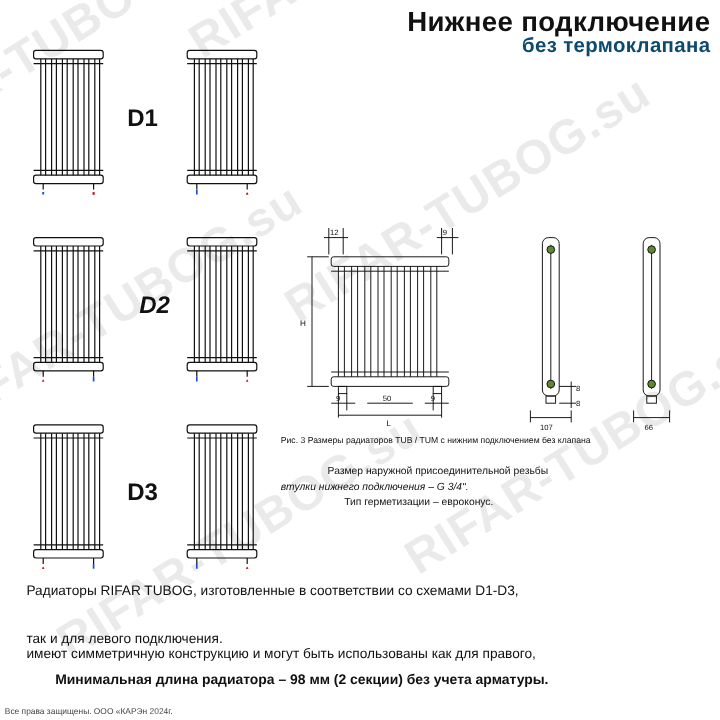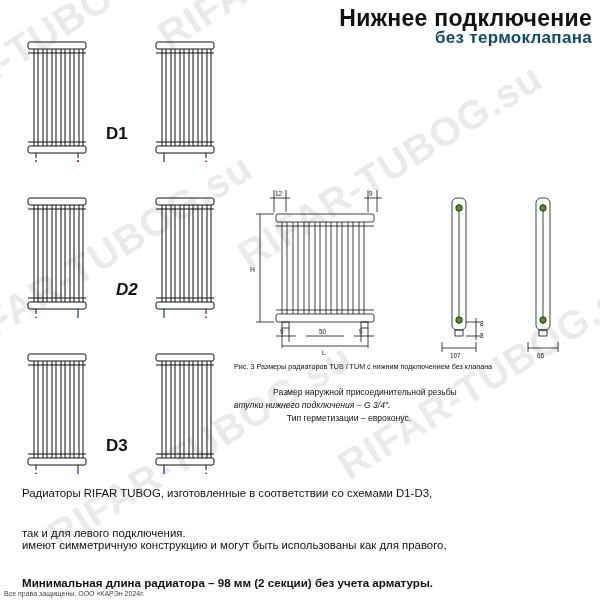--- a/index.html
+++ b/index.html
@@ -59,25 +59,24 @@
 
   
   .rad {
     position: absolute;
     z-index: 10;
   }
   .rad svg { display: block; }
 
   .dlabel {
     position: absolute;
-    font-size: 17px;
+    font-size: 20px;
     font-weight: bold;
     color: #111111;
     z-index: 11;
-    margin-top: 36px;
   }
 
   
   .cap {
     position: absolute;
     z-index: 12;
     font-size: 7.2px;
     color: #111111;
     line-height: 1.35;
   }
@@ -425,15 +424,15 @@
 
 <div class="cap" style="left:234px; top:362px; width:260px;">Рис. 3 Размеры радиаторов TUB / TUM с нижним подключением без клапана</div>
 
 <div class="note" style="left:234px; top:386px; width:230px;padding-left:39px;">Размер наружной присоединительной резьбы</div>
 <div class="note" style="left:234px; top:399px; width:230px;font-style:italic;">втулки нижнего подключения – G 3/4".</div>
 <div class="note" style="left:234px; top:412px; width:230px;text-align:center;">Тип герметизации – евроконус.</div>
 
 <div class="para" style="top:484px;">Радиаторы RIFAR TUBOG, изготовленные в соответствии со схемами D1-D3,</div>
 <div class="para" style="top:504px;margin-top:32px;">имеют симметричную конструкцию и могут быть использованы как для правого,</div>
 <div class="para" style="top:524px;">так и для левого подключения.</div>
-<div class="para-bold" style="top:576px;">Минимальная длина радиатора – 98 мм (2 секции) без учета арматуры.</div>
+<div class="para-bold" style="top:560px;margin-left:24px;">Минимальная длина радиатора – 98 мм (2 секции) без учета арматуры.</div>
 
 <div class="footer">Все права защищены. ООО «КАРЭн 2024г.</div>
 
 </body></html>

